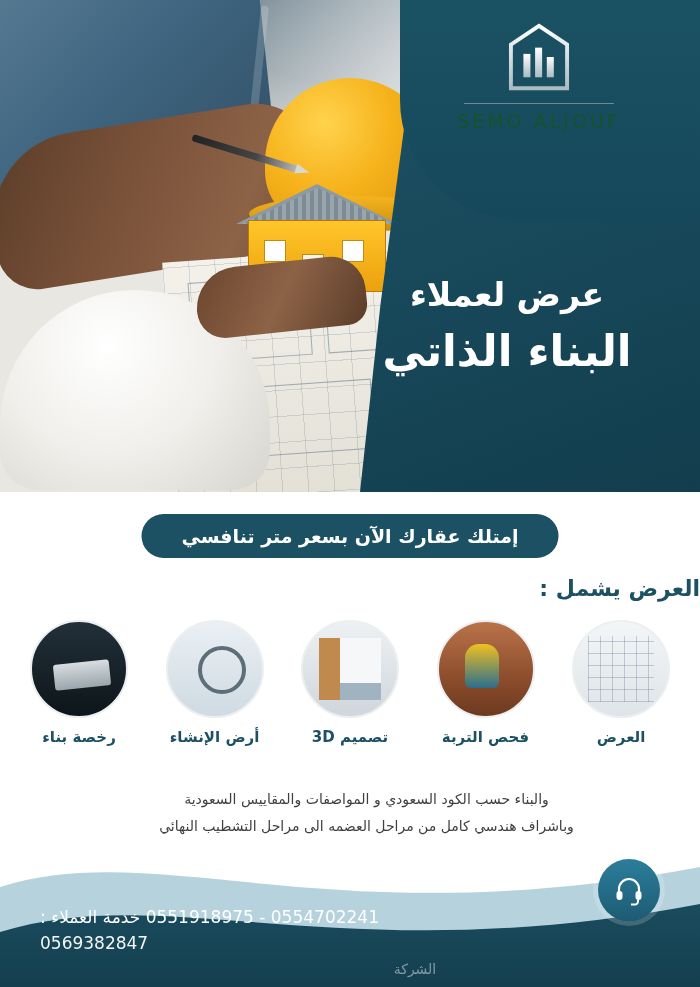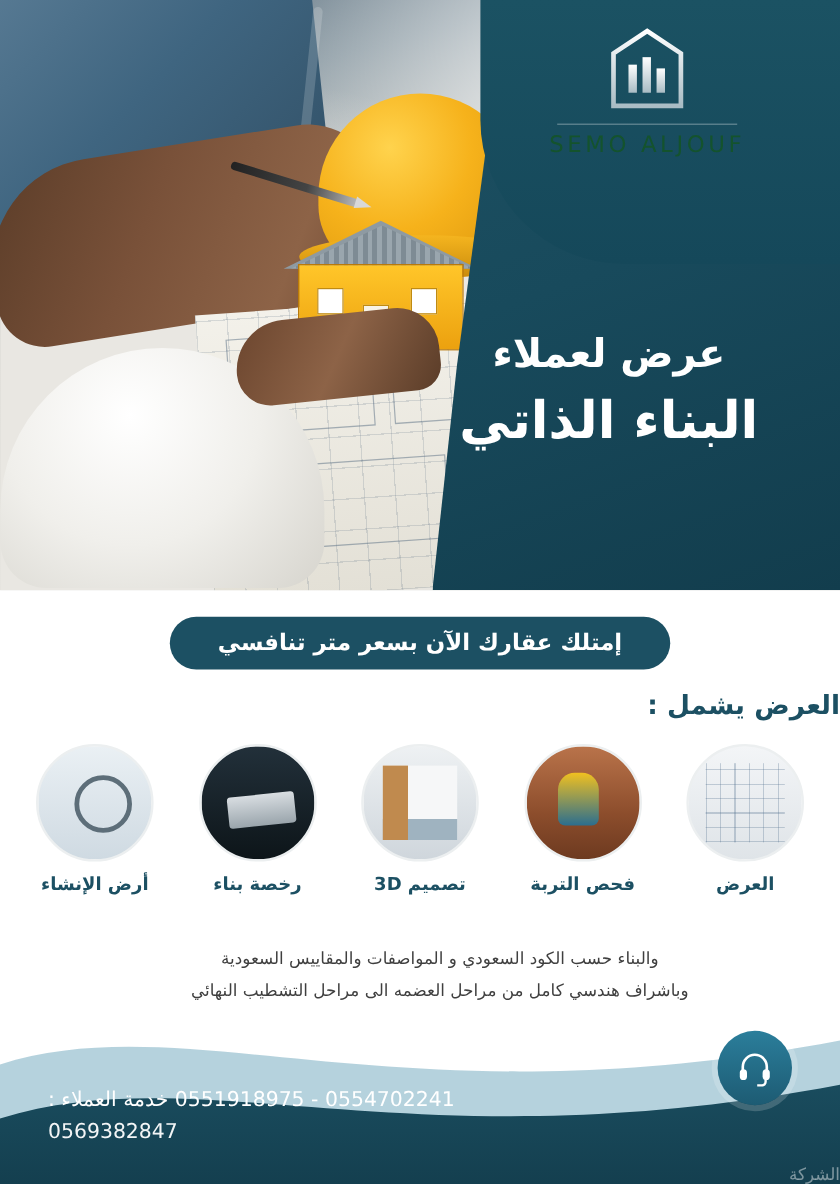--- a/index.html
+++ b/index.html
@@ -201,21 +201,21 @@
     display:flex; align-items:center; justify-content:center;
     box-shadow:0 0 0 5px rgba(255,255,255,.18);
   }
   .phones {
     position:absolute; right:0; bottom:34px; width:660px; text-align:left;
     color:#ffffff; font-size:17px; direction:rtl; padding-left:0; padding-right:40px;
   }
   .phones .line { text-align:left; }
   .phones .line2 { margin-top:6px; opacity:.95; }
   .watermark {
-    position:absolute; right:0; bottom:0; width:570px; text-align:right;
+    position:absolute; right:0; bottom:10px; width:570px; text-align:center;
     color:rgba(255,255,255,.45); font-size:14px; direction:rtl;
   }
 </style>
 </head>
 <body>
 
 <div class="hero">
   <div class="photo">
     <div class="denim"></div>
     <div class="arm"></div>
@@ -266,26 +266,26 @@
     <div class="hero-line2">البناء الذاتي</div>
   </div>
 </div>
 
 <div class="mid">
   <div class="pill">إمتلك عقارك الآن بسعر متر تنافسي</div>
   <div class="subhead">العرض يشمل :</div>
 
   <div class="icons">
     <div class="icon-cell">
+      <div class="circ c4"></div>
+      <div class="icon-label">رخصة بناء</div>
+    </div>
+    <div class="icon-cell">
       <div class="circ c5"></div>
       <div class="icon-label">أرض الإنشاء</div>
-    </div>
-    <div class="icon-cell">
-      <div class="circ c4"></div>
-      <div class="icon-label">رخصة بناء</div>
     </div>
     <div class="icon-cell">
       <div class="circ c3"></div>
       <div class="icon-label">تصميم 3D</div>
     </div>
     <div class="icon-cell">
       <div class="circ c2"></div>
       <div class="icon-label">فحص التربة</div>
     </div>
     <div class="icon-cell">

